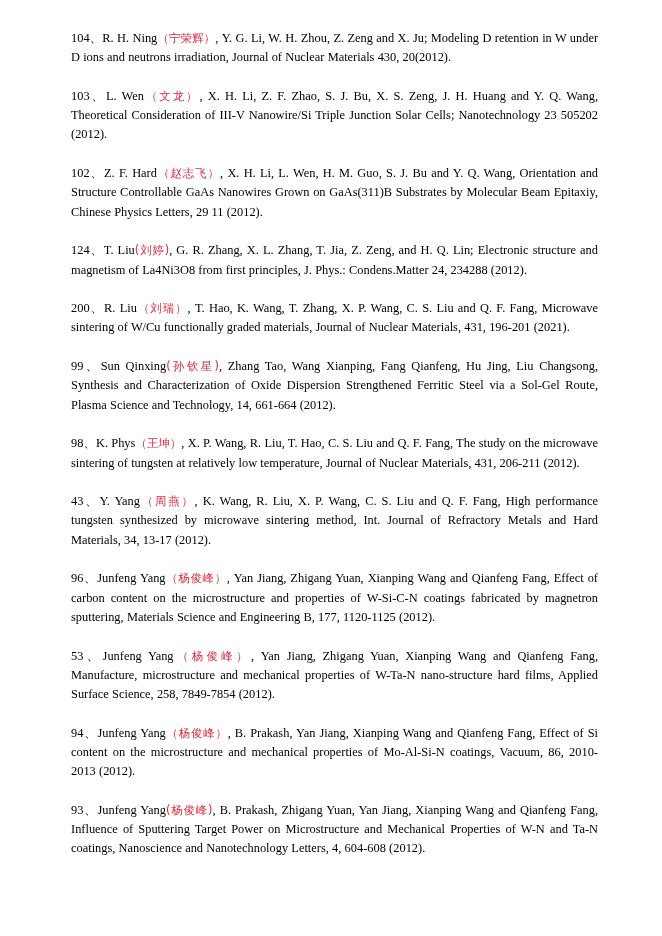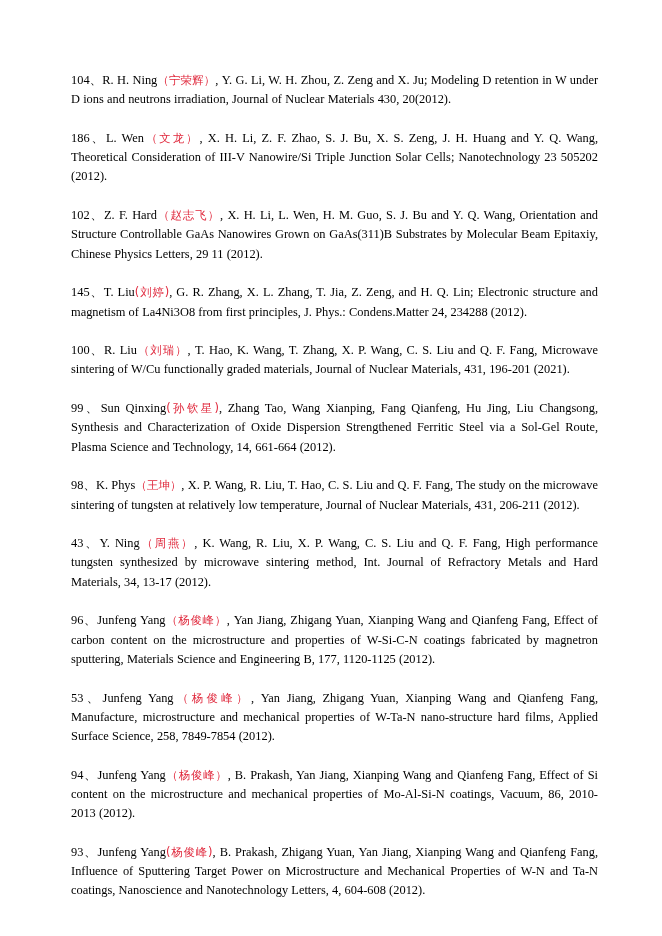--- a/index.html
+++ b/index.html
@@ -13,21 +13,21 @@
     font-family: "Liberation Serif", "DejaVu Serif", serif;
     color: #000000;
     overflow: hidden;
   }
   .page {
     position: relative;
     width: 662px;
     height: 936px;
     background: #ffffff;
     box-sizing: border-box;
-    padding: 71px 64px 0 71px;
+    padding: 29px 64px 0 71px;
   }
   .ref-list {
     margin: 0;
     padding: 0;
     list-style: none;
   }
   .ref-entry {
     font-size: 12.4px;
     line-height: 19.3px;
     text-align: justify;
@@ -44,25 +44,25 @@
     font-family: "DejaVu Sans", "Liberation Sans", sans-serif;
     font-size: 11.4px;
   }
 </style>
 </head>
 <body>
 
 <div class="page">
   <ol class="ref-list">
       <li class="ref-entry"><span>104</span><span>、</span><span>R. H. Ning</span><span class="cn-name">（</span><span class="cn-name">宁荣辉</span><span class="cn-name">）</span><span>, Y. G. Li, W. H. Zhou, Z. Zeng and X. Ju; Modeling D retention in W under D ions and neutrons irradiation, Journal of Nuclear Materials 430, 20(2012).</span></li>
-      <li class="ref-entry"><span>186</span><span>、</span><span>L. Wen</span><span class="cn-name">（</span><span class="cn-name">文龙</span><span class="cn-name">）</span><span>, X. H. Li, Z. F. Zhao, S. J. Bu, X. S. Zeng, J. H. Huang and Y. Q. Wang, Theoretical Consideration of III-V Nanowire/Si Triple Junction Solar Cells; Nanotechnology 23 505202 (2012).</span></li>
+      <li class="ref-entry"><span>103</span><span>、</span><span>L. Wen</span><span class="cn-name">（</span><span class="cn-name">文龙</span><span class="cn-name">）</span><span>, X. H. Li, Z. F. Zhao, S. J. Bu, X. S. Zeng, J. H. Huang and Y. Q. Wang, Theoretical Consideration of III-V Nanowire/Si Triple Junction Solar Cells; Nanotechnology 23 505202 (2012).</span></li>
       <li class="ref-entry"><span>102</span><span>、</span><span>Z. F. Hard</span><span class="cn-name">（</span><span class="cn-name">赵志飞</span><span class="cn-name">）</span><span>, X. H. Li, L. Wen, H. M. Guo, S. J. Bu and Y. Q. Wang, Orientation and Structure Controllable GaAs Nanowires Grown on GaAs(311)B Substrates by Molecular Beam Epitaxiy, Chinese Physics Letters, 29 11 (2012).</span></li>
-      <li class="ref-entry"><span>145</span><span>、</span><span>T. Liu</span><span class="cn-name">(</span><span class="cn-name">刘婷</span><span class="cn-name">)</span><span>, G. R. Zhang, X. L. Zhang, T. Jia, Z. Zeng, and H. Q. Lin; Electronic structure and magnetism of La4Ni3O8 from first principles, J. Phys.: Condens.Matter 24, 234288 (2012).</span></li>
-      <li class="ref-entry"><span>100</span><span>、</span><span>R. Liu</span><span class="cn-name">（</span><span class="cn-name">刘瑞</span><span class="cn-name">）</span><span>, T. Hao, K. Wang, T. Zhang, X. P. Wang, C. S. Liu and Q. F. Fang, Microwave sintering of W/Cu functionally graded materials, Journal of Nuclear Materials, 431, 196-201 (2021).</span></li>
+      <li class="ref-entry"><span>124</span><span>、</span><span>T. Liu</span><span class="cn-name">(</span><span class="cn-name">刘婷</span><span class="cn-name">)</span><span>, G. R. Zhang, X. L. Zhang, T. Jia, Z. Zeng, and H. Q. Lin; Electronic structure and magnetism of La4Ni3O8 from first principles, J. Phys.: Condens.Matter 24, 234288 (2012).</span></li>
+      <li class="ref-entry"><span>200</span><span>、</span><span>R. Liu</span><span class="cn-name">（</span><span class="cn-name">刘瑞</span><span class="cn-name">）</span><span>, T. Hao, K. Wang, T. Zhang, X. P. Wang, C. S. Liu and Q. F. Fang, Microwave sintering of W/Cu functionally graded materials, Journal of Nuclear Materials, 431, 196-201 (2021).</span></li>
       <li class="ref-entry"><span>99</span><span>、</span><span>Sun Qinxing</span><span class="cn-name">(</span><span class="cn-name">孙钦星</span><span class="cn-name">)</span><span>, Zhang Tao, Wang Xianping, Fang Qianfeng, Hu Jing, Liu Changsong, Synthesis and Characterization of Oxide Dispersion Strengthened Ferritic Steel via a Sol-Gel Route, Plasma Science and Technology, 14, 661-664 (2012).</span></li>
       <li class="ref-entry"><span>98</span><span>、</span><span>K. Phys</span><span class="cn-name">（</span><span class="cn-name">王坤</span><span class="cn-name">）</span><span>, X. P. Wang, R. Liu, T. Hao, C. S. Liu and Q. F. Fang, The study on the microwave sintering of tungsten at relatively low temperature, Journal of Nuclear Materials, 431, 206-211 (2012).</span></li>
-      <li class="ref-entry"><span>43</span><span>、</span><span>Y. Ning</span><span class="cn-name">（</span><span class="cn-name">周燕</span><span class="cn-name">）</span><span>, K. Wang, R. Liu, X. P. Wang, C. S. Liu and Q. F. Fang, High performance tungsten synthesized by microwave sintering method, Int. Journal of Refractory Metals and Hard Materials, 34, 13-17 (2012).</span></li>
+      <li class="ref-entry"><span>43</span><span>、</span><span>Y. Yang</span><span class="cn-name">（</span><span class="cn-name">周燕</span><span class="cn-name">）</span><span>, K. Wang, R. Liu, X. P. Wang, C. S. Liu and Q. F. Fang, High performance tungsten synthesized by microwave sintering method, Int. Journal of Refractory Metals and Hard Materials, 34, 13-17 (2012).</span></li>
       <li class="ref-entry"><span>96</span><span>、</span><span>Junfeng Yang</span><span class="cn-name">（</span><span class="cn-name">杨俊峰</span><span class="cn-name">）</span><span>, Yan Jiang, Zhigang Yuan, Xianping Wang and Qianfeng Fang, Effect of carbon content on the microstructure and properties of W-Si-C-N coatings fabricated by magnetron sputtering, Materials Science and Engineering B, 177, 1120-1125 (2012).</span></li>
       <li class="ref-entry"><span>53</span><span>、</span><span>Junfeng Yang</span><span class="cn-name">（</span><span class="cn-name">杨俊峰</span><span class="cn-name">）</span><span>, Yan Jiang, Zhigang Yuan, Xianping Wang and Qianfeng Fang, Manufacture, microstructure and mechanical properties of W-Ta-N nano-structure hard films, Applied Surface Science, 258, 7849-7854 (2012).</span></li>
       <li class="ref-entry"><span>94</span><span>、</span><span>Junfeng Yang</span><span class="cn-name">（</span><span class="cn-name">杨俊峰</span><span class="cn-name">）</span><span>, B. Prakash, Yan Jiang, Xianping Wang and Qianfeng Fang, Effect of Si content on the microstructure and mechanical properties of Mo-Al-Si-N coatings, Vacuum, 86, 2010-2013 (2012).</span></li>
       <li class="ref-entry"><span>93</span><span>、</span><span>Junfeng Yang</span><span class="cn-name">(</span><span class="cn-name">杨俊峰</span><span class="cn-name">)</span><span>, B. Prakash, Zhigang Yuan, Yan Jiang, Xianping Wang and Qianfeng Fang, Influence of Sputtering Target Power on Microstructure and Mechanical Properties of W-N and Ta-N coatings, Nanoscience and Nanotechnology Letters, 4, 604-608 (2012).</span></li>
     </ol>
 </div>
 
 </body></html>

